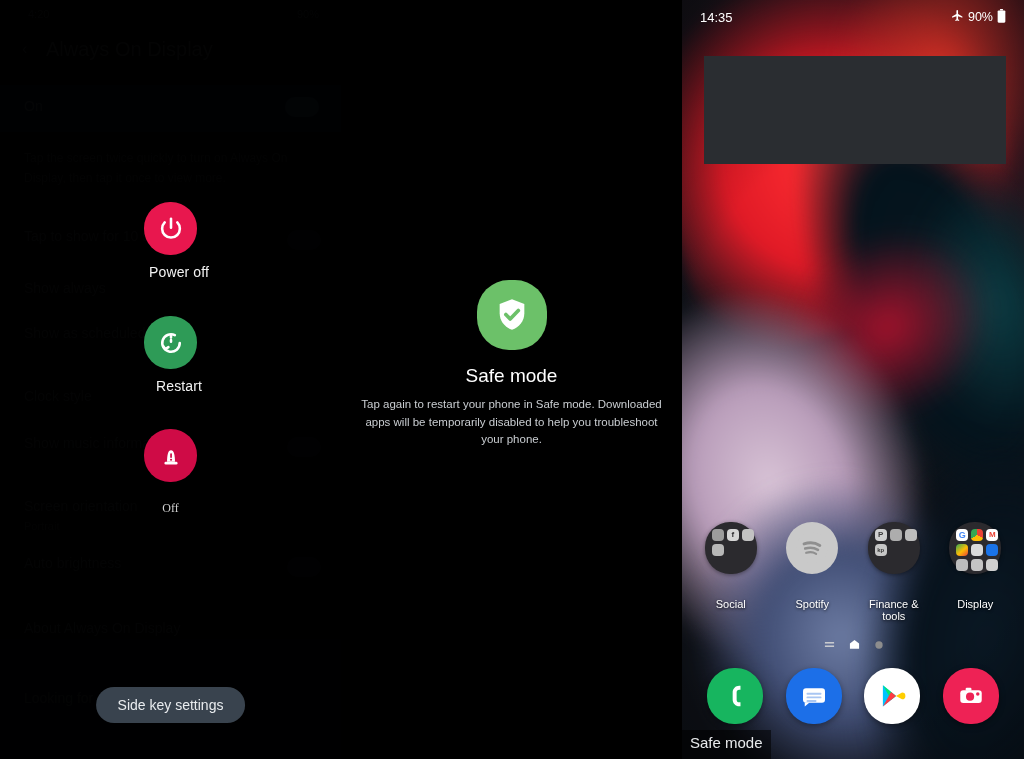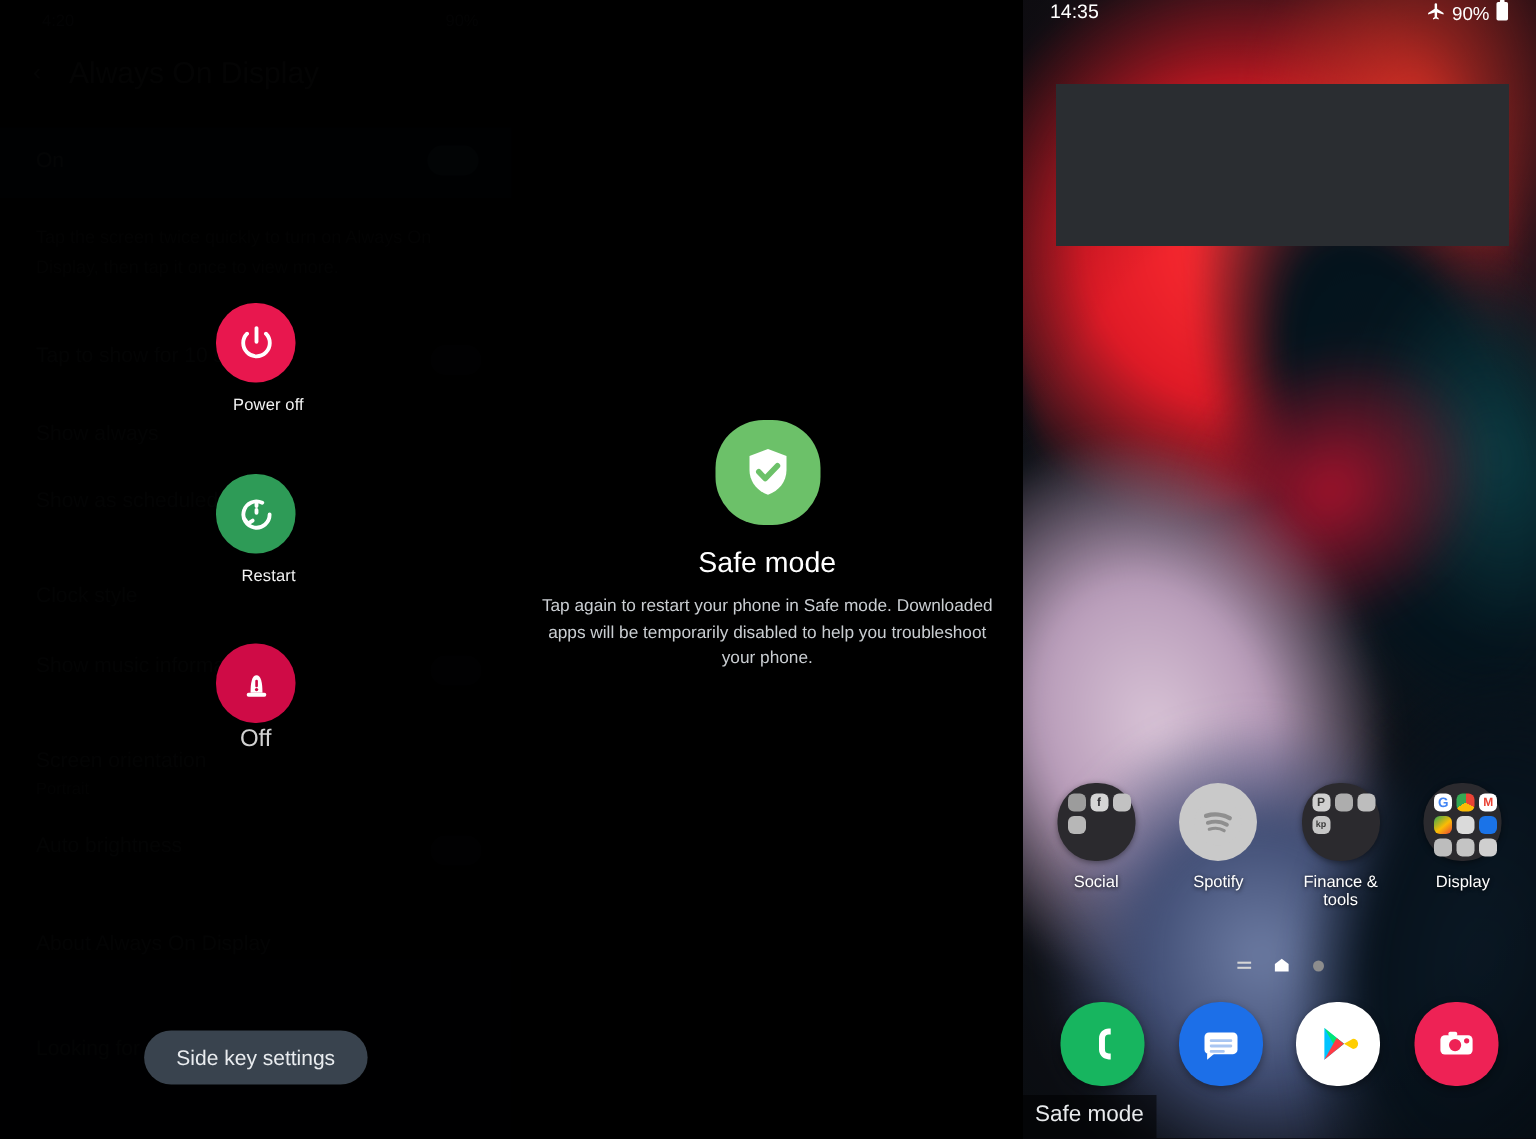--- a/index.html
+++ b/index.html
@@ -39,22 +39,22 @@
   .power-stack{ position:absolute; left:0; top:0; width:100%; height:100%; }
   .pw-item{ position:absolute; width:100%; text-align:center; }
   .squircle{ width:53px; height:53px; margin:0 auto; display:flex;
              align-items:center; justify-content:center;
              border-radius:42% / 42%;
              
              border-radius:26px; }
   .sq-power{ background:#e8174e; }
   .sq-restart{ background:#2e9b57; }
   .sq-emerg{ background:#cf0b46; }
-  .pw-label{ font-size:11px; margin-top:9px; color:#f2f2f2; letter-spacing:.1px;margin-left:17px;}
-  .pw-sub{ font-size:16px; margin-top:2px; color:#d2d2d2; }
+  .pw-label{ font-size:14px; margin-top:9px; color:#f2f2f2; letter-spacing:.1px;margin-left:17px;}
+  .pw-sub{ font-size:12px; margin-top:19px; color:#d2d2d2;font-family:Liberation Serif, serif; }
 
   .side-key-btn{ position:absolute; left:50%; transform:translateX(-50%);
                  bottom:36px; background:#39434e; color:#e9ecef;
                  font-size:14px; padding:10px 22px; border-radius:19px;
                  border:none; font-family:inherit; cursor:pointer; white-space:nowrap; }
 
   
   .panel-safe{ position:relative; width:341px; height:759px; background:#000;
                display:flex; align-items:center; justify-content:center; }
   .safe-inner{ width:100%; text-align:center; margin-top:-30px; }
@@ -92,37 +92,37 @@
           transform:rotate(-14deg); filter:blur(10px); }
   .w-navy{ left:48%; top:58%; width:80%; height:58%;
           background:radial-gradient(58% 62% at 50% 45%, #0a1824 0%, #07121c 45%, rgba(6,14,22,0) 78%);
           transform:rotate(10deg); filter:blur(9px); }
   .w-crim{ left:20%; top:28%; width:80%; height:30%;
           background:radial-gradient(55% 55% at 50% 50%, #a8122c 0%, rgba(120,12,30,0) 72%);
           transform:rotate(-30deg); filter:blur(12px); }
   .w-vign{ inset:0; background:radial-gradient(115% 80% at 50% 55%, rgba(0,0,0,0) 45%, rgba(0,0,0,.55) 100%); }
 
   .statusbar{ position:absolute; top:0; left:0; width:100%; height:34px;
-              display:flex; align-items:flex-start; padding:0 18px; font-size:13px;
+              display:flex; align-items:center; padding:0 18px; font-size:13px;
               color:#fff; }
   .sb-right{ margin-left:auto; display:flex; align-items:center; gap:4px; font-size:12.5px; }
 
   .widget-box{ position:absolute; left:22px; top:56px; width:302px; height:108px;
                background:#2a2d31; }
 
   .folder-row{ position:absolute; left:0; top:522px; width:100%;
                display:flex; justify-content:space-around; padding:0 8px; }
   .app-cell{ width:72px; text-align:center; }
   .folder-ic{ width:52px; height:52px; margin:0 auto; border-radius:25px;
               background:#2b2a2e; display:grid; gap:3px; padding:7px;
               grid-template-columns:repeat(3,1fr); align-content:start;
               box-shadow:0 1px 4px rgba(0,0,0,.45); }
   .mini{ width:12px; height:12px; border-radius:4px; background:#9a9a9a; position:relative;
          font-size:8px; line-height:12px; color:#fff; font-weight:bold; }
-  .app-name{ font-size:11px; margin-top:8px; color:#fff;
+  .app-name{ font-size:11px; margin-top:24px; color:#fff;
              text-shadow:0 1px 3px rgba(0,0,0,.85); }
 
   .spotify-ic{ width:52px; height:52px; margin:0 auto; border-radius:26px;
                background:#c9c9c9; display:flex; align-items:center; justify-content:center; }
 
   .page-dots{ position:absolute; left:0; top:636px; width:100%;
               display:flex; justify-content:center; align-items:center; gap:16px; }
   .pd{ width:9px; height:9px; }
 
   .dock{ position:absolute; left:0; top:668px; width:100%;

